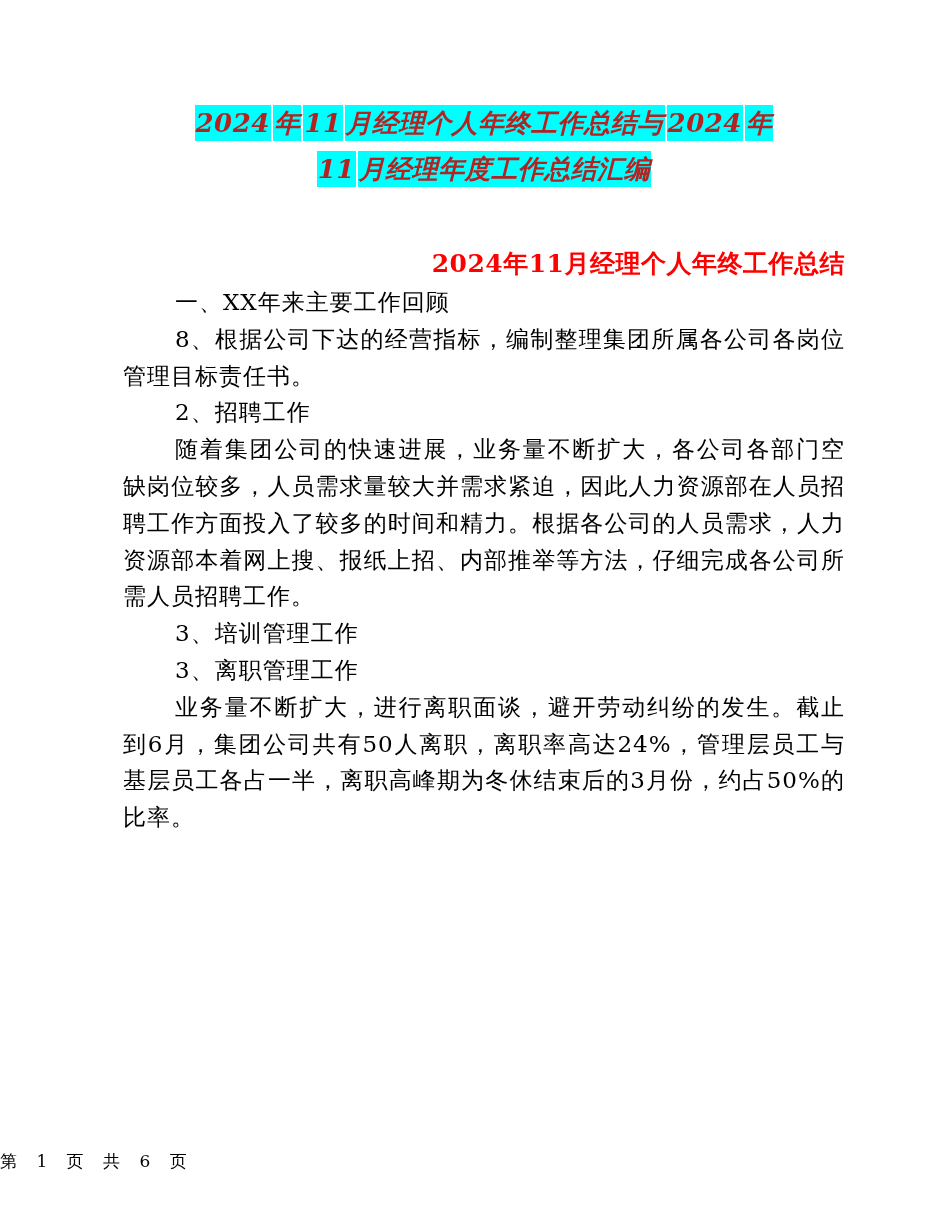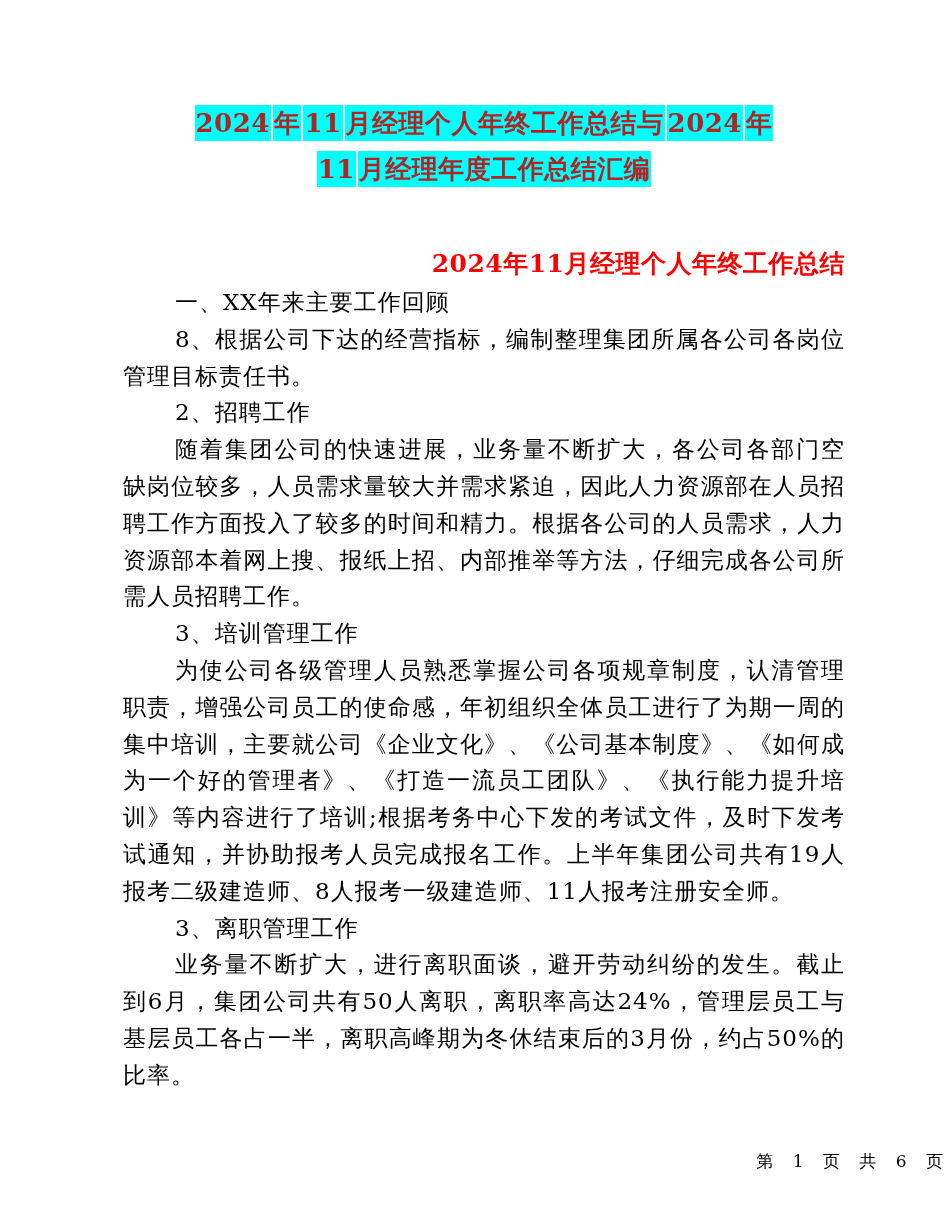--- a/index.html
+++ b/index.html
@@ -20,20 +20,21 @@
   }
   .doc-title {
     width: 620px;
     margin: 0 auto;
     text-align: center;
     font-size: 26px;
     font-weight: bold;
     line-height: 46px;
     color: #B42222;
     letter-spacing: 0.5px;
+    font-style: italic;
   }
   .doc-title .hl-run {
     background: #00FFFF;
     padding: 3px 1px;
     margin: 0 1px;
     -webkit-box-decoration-break: clone;
     box-decoration-break: clone;
   }
   .section-title {
     margin-top: 52px;
@@ -53,42 +54,41 @@
   }
   .doc-body p {
     text-indent: 52px;
     margin: 0;
   }
   .page-footer {
     position: absolute;
     left: 0;
     right: 0;
     top: 1150px;
-    text-align: right;
+    text-align: left;
     font-size: 17px;
     letter-spacing: 7px;
     color: #000000;
   }
 </style>
 </head>
 <body>
 
 <div class="page">
   <div class="content">
     <h1 class="doc-title"><span class="hl-run">2024</span><span class="hl-run">年</span><span class="hl-run">11</span><span class="hl-run">月经理个人年终工作总结与</span><span class="hl-run">2024</span><span class="hl-run">年</span><span class="hl-run">11</span><span class="hl-run">月经理年度工作总结汇编</span></h1>
 
     <h2 class="section-title">2024年11月经理个人年终工作总结</h2>
 
     <div class="doc-body">
         <p>一、XX年来主要工作回顾</p>
         <p>8、根据公司下达的经营指标，编制整理集团所属各公司各岗位管理目标责任书。</p>
         <p>2、招聘工作</p>
         <p>随着集团公司的快速进展，业务量不断扩大，各公司各部门空缺岗位较多，人员需求量较大并需求紧迫，因此人力资源部在人员招聘工作方面投入了较多的时间和精力。根据各公司的人员需求，人力资源部本着网上搜、报纸上招、内部推举等方法，仔细完成各公司所需人员招聘工作。</p>
         <p>3、培训管理工作</p>
-        <p>为使公司各级管理人员熟悉掌握公司各项规章制度，认清管理职责，增强公司员工的使命感，年初组织全体员工进行了为期一周的集中培训，主要就公司《企业文化》、《公司基本制度》、《如何成为一个好的管理者》、《打造一流员工团队》、《执行能力提升培训》等内容进行了培训;根据考务中心下发的考试文件，及时下发考试通知，并协助报考人员完成报名工作。上半年集团公司共有19人报考二级建造师、8人报考一级建造师、11人报考注册安全师。</p>
         <p>3、离职管理工作</p>
         <p>业务量不断扩大，进行离职面谈，避开劳动纠纷的发生。截止到6月，集团公司共有50人离职，离职率高达24%，管理层员工与基层员工各占一半，离职高峰期为冬休结束后的3月份，约占50%的比率。</p>
       </div>
   </div>
 
   <div class="page-footer">
     <span>第 1 页 共 6 页</span>
   </div>
 </div>
 

